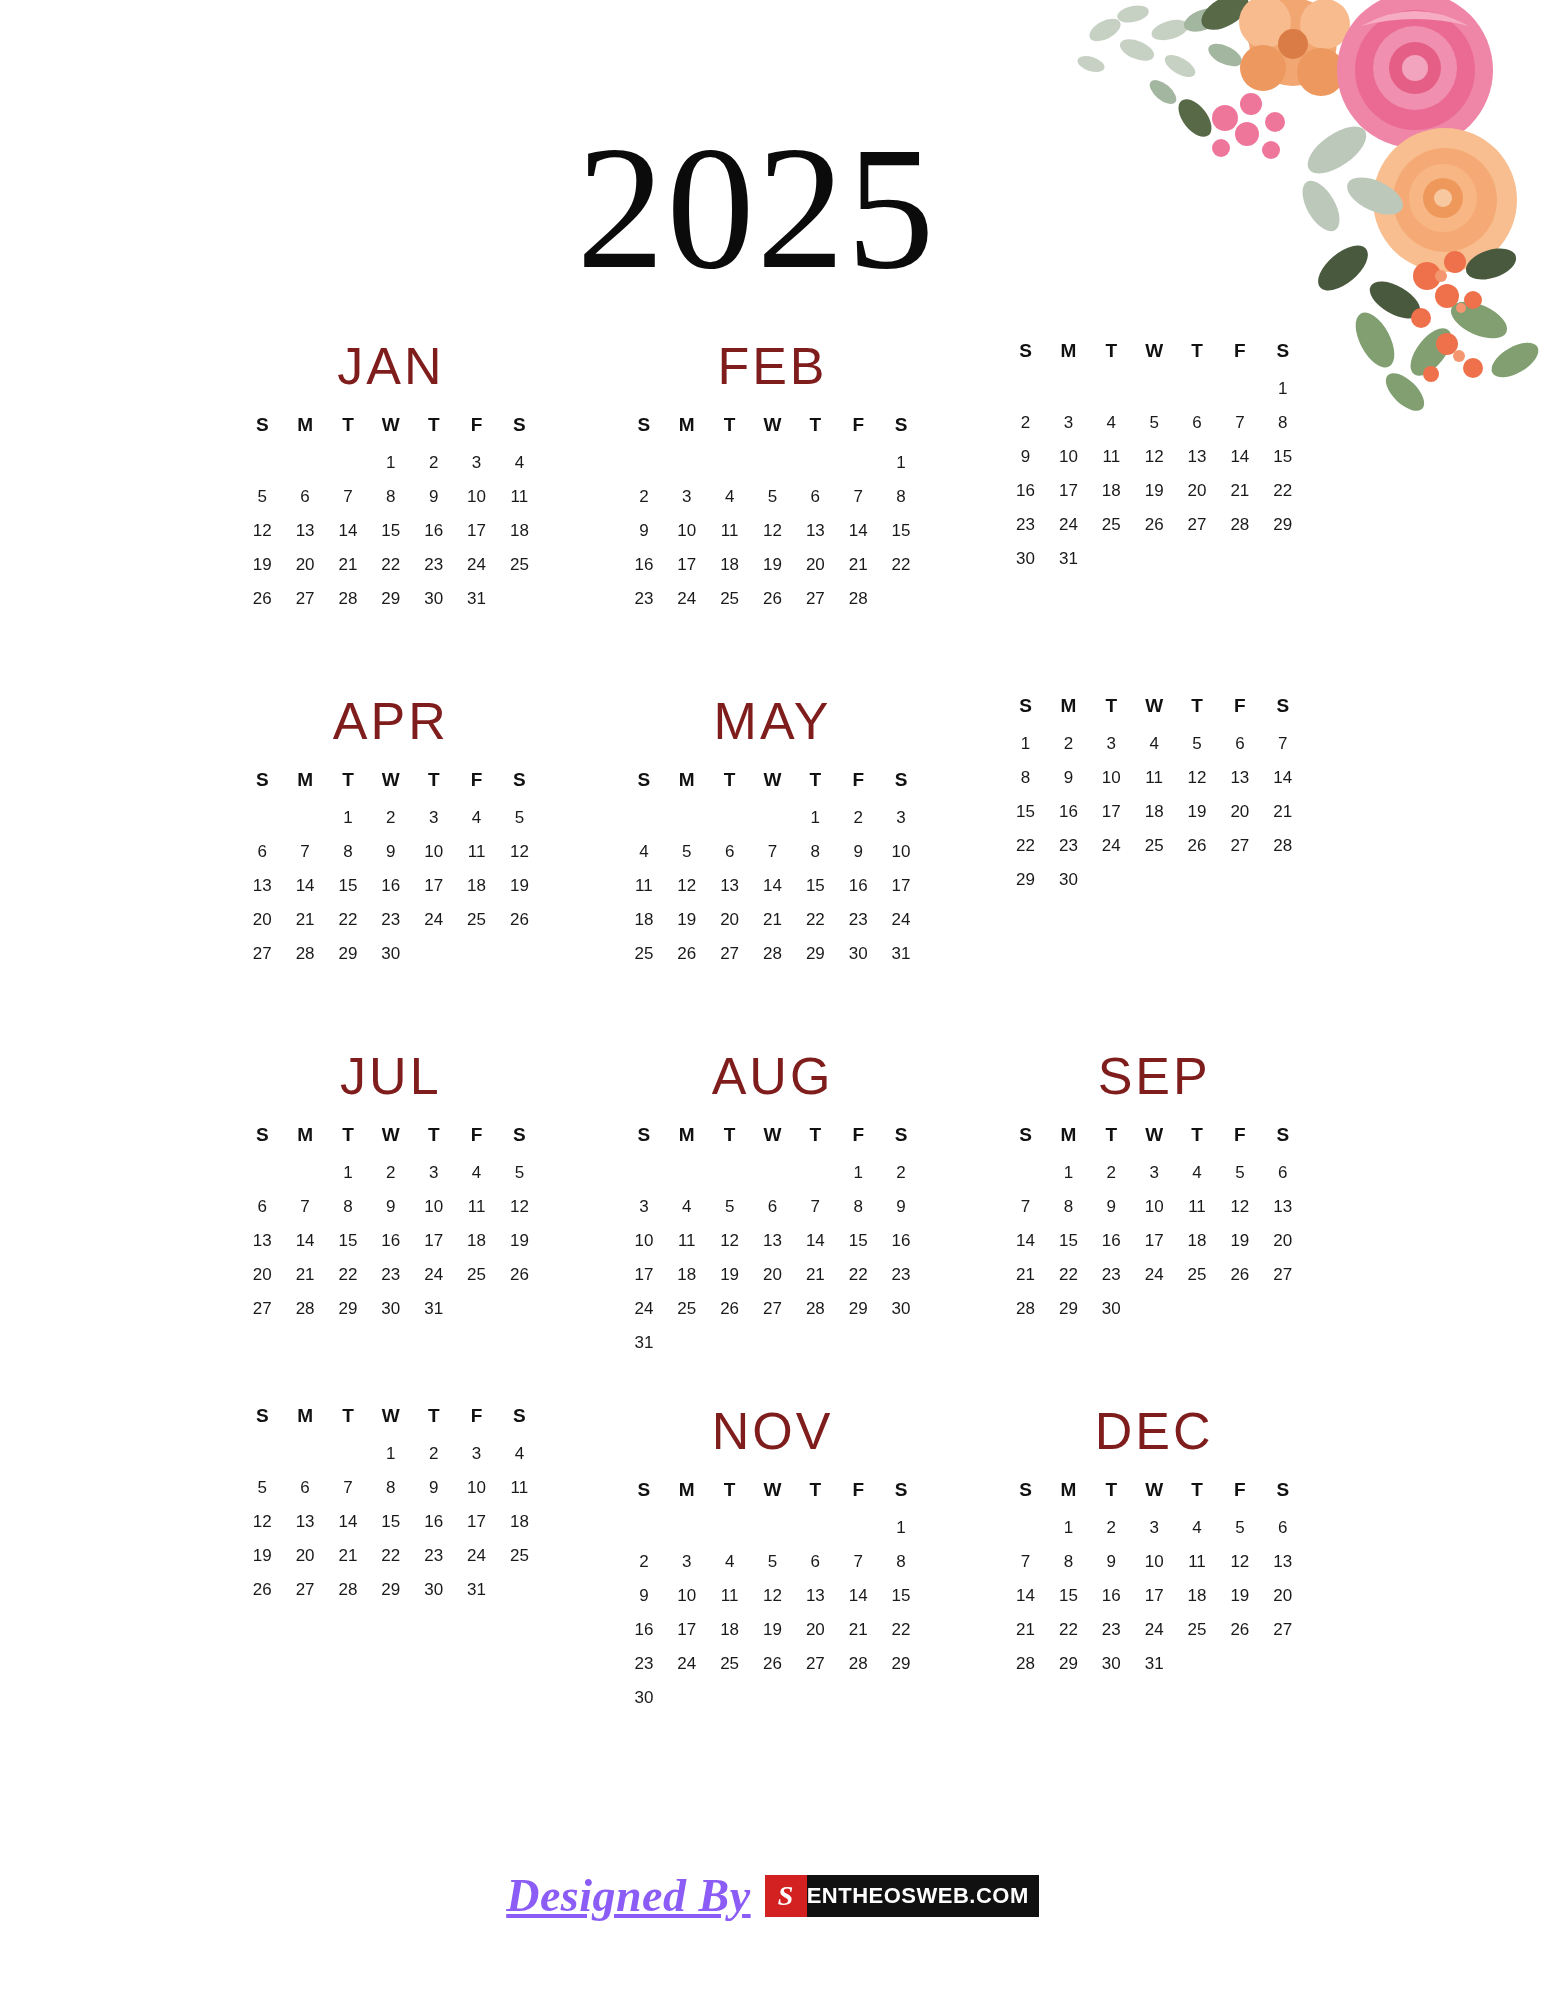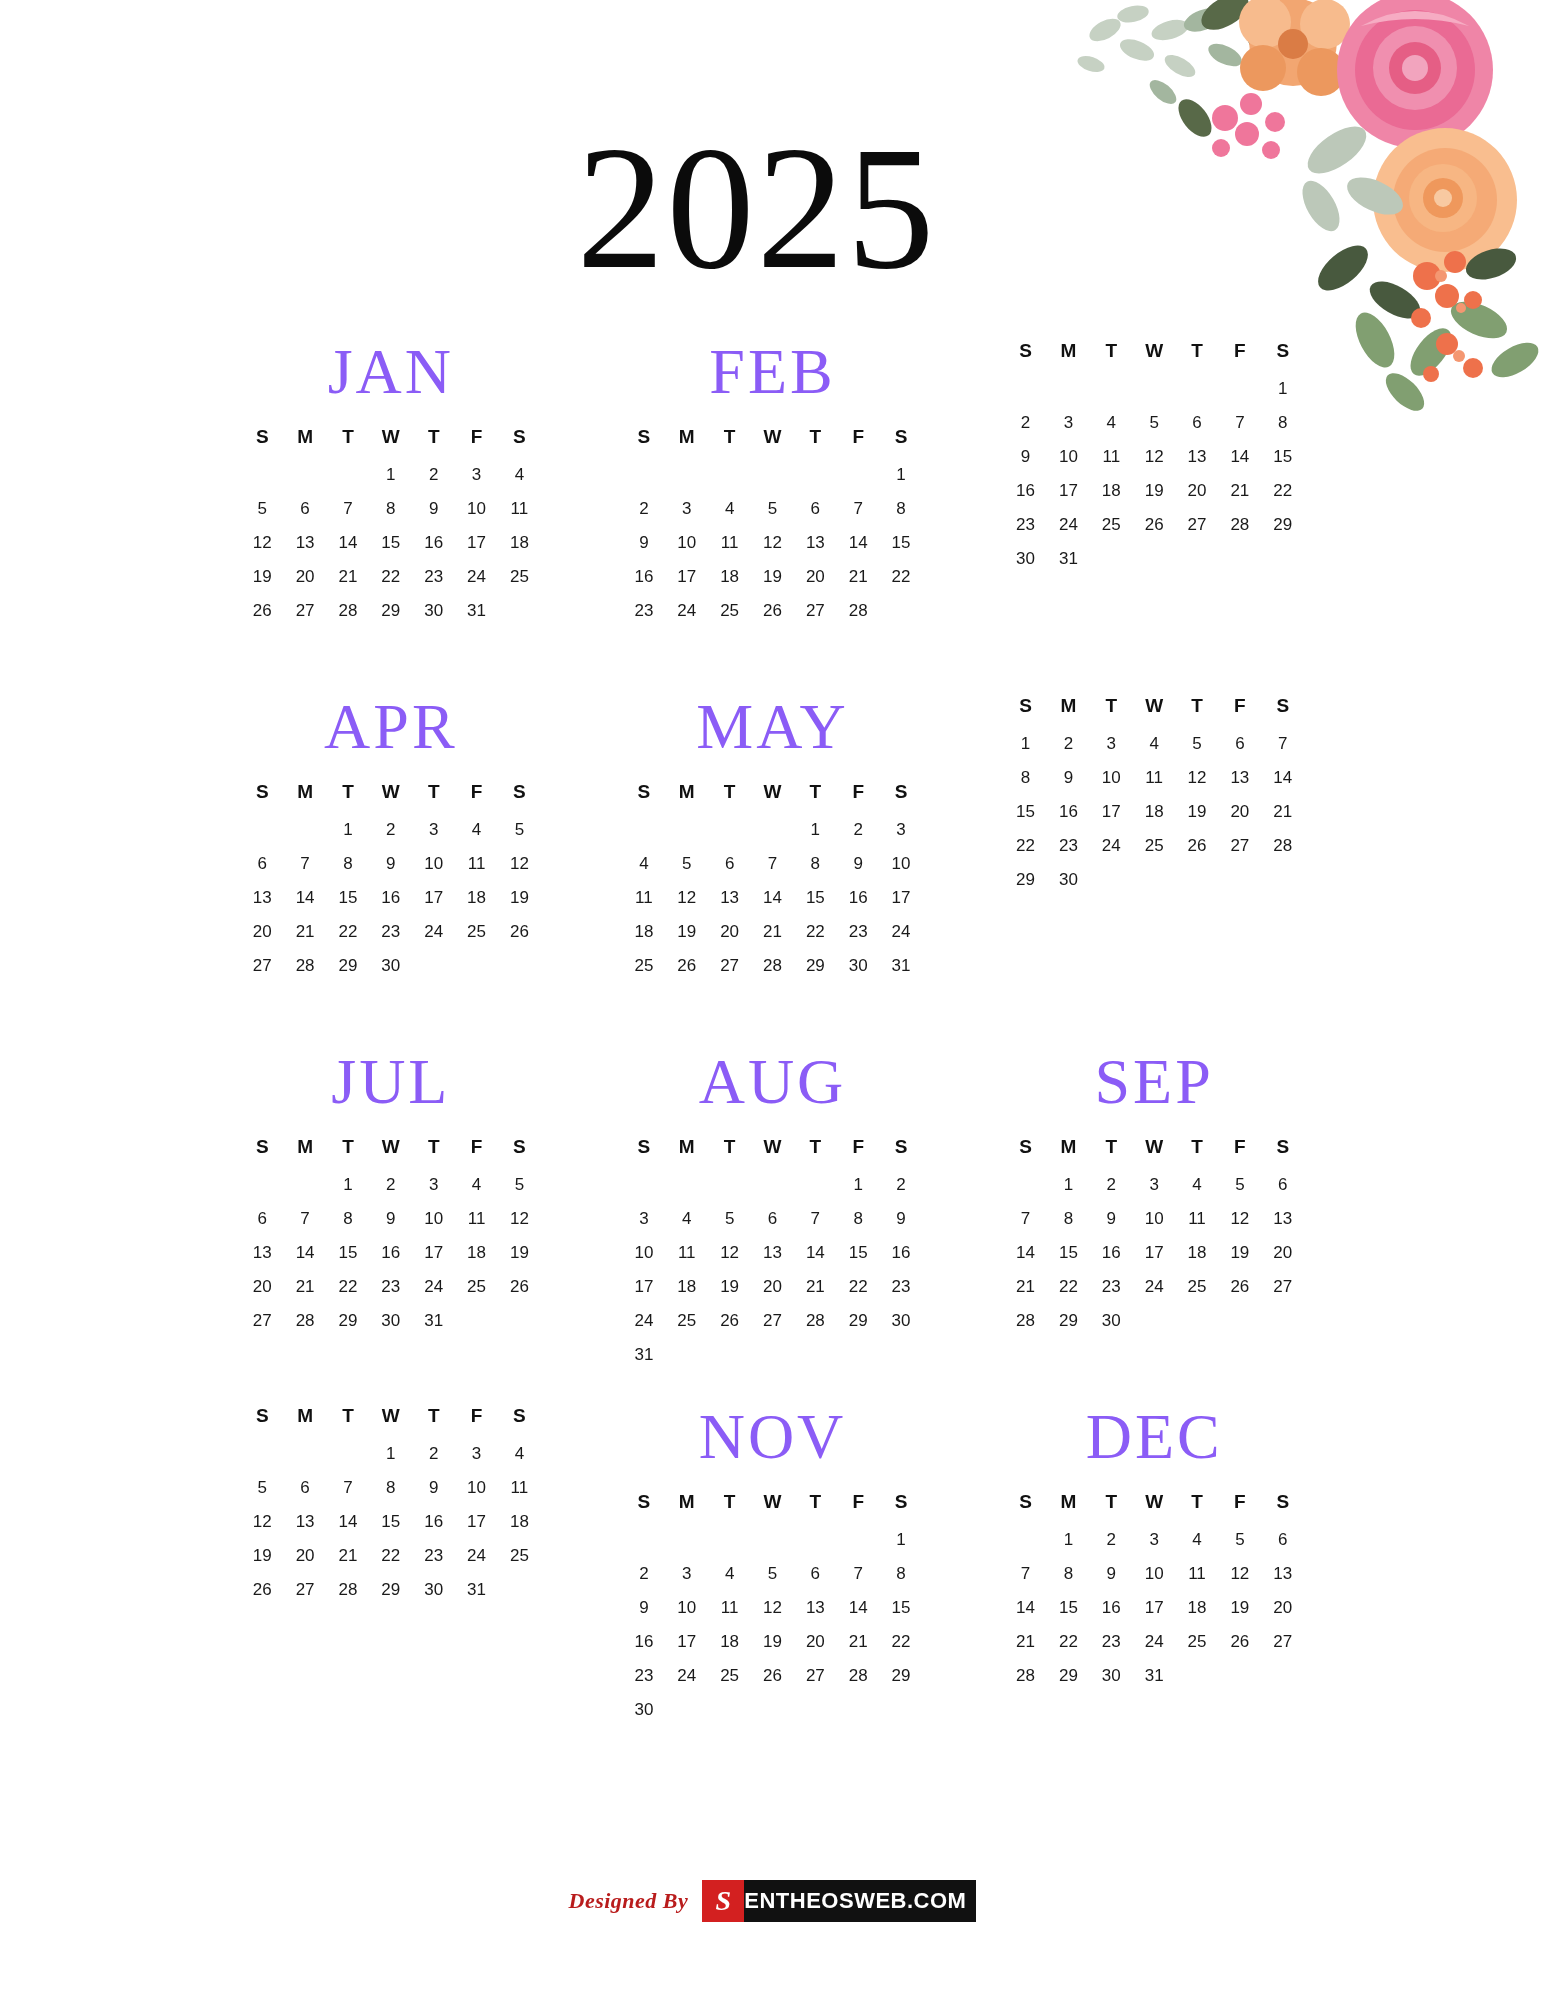--- a/index.html
+++ b/index.html
@@ -54,25 +54,25 @@
     column-gap: 0px;
     row-gap: 0px;
   }
 
   .month {
     position: relative;
   }
 
   .month-name {
     text-align: center;
-    font-family: Liberation Serif, serif;
-    font-size: 64px;
+    font-family: Liberation Sans, sans-serif;
+    font-size: 52px;
     line-height: 1;
     letter-spacing: 3px;
-    color: #8b5cf6;
+    color: #7f1d1d;
     margin-bottom: 22px;
   }
 
   .dow-row {
     display: grid;
     grid-template-columns: repeat(7, 1fr);
     width: 300px;
     margin: 0 auto;
   }
 
@@ -113,24 +113,25 @@
     width: 1545px;
     display: flex;
     align-items: center;
     justify-content: center;
     gap: 14px;
   }
 
   .designed-by {
     font-family: "Liberation Serif", serif;
     font-style: italic;
-    font-size: 22px;
+    font-size: 46px;
     font-weight: 700;
-    color: #b91c1c;
+    color: #8b5cf6;
     letter-spacing: 0.5px;
+    text-decoration: underline;
   }
 
   .brand-badge {
     display: flex;
     align-items: center;
     background: #111111;
     height: 42px;
     padding: 0 10px 0 0;
   }
 

